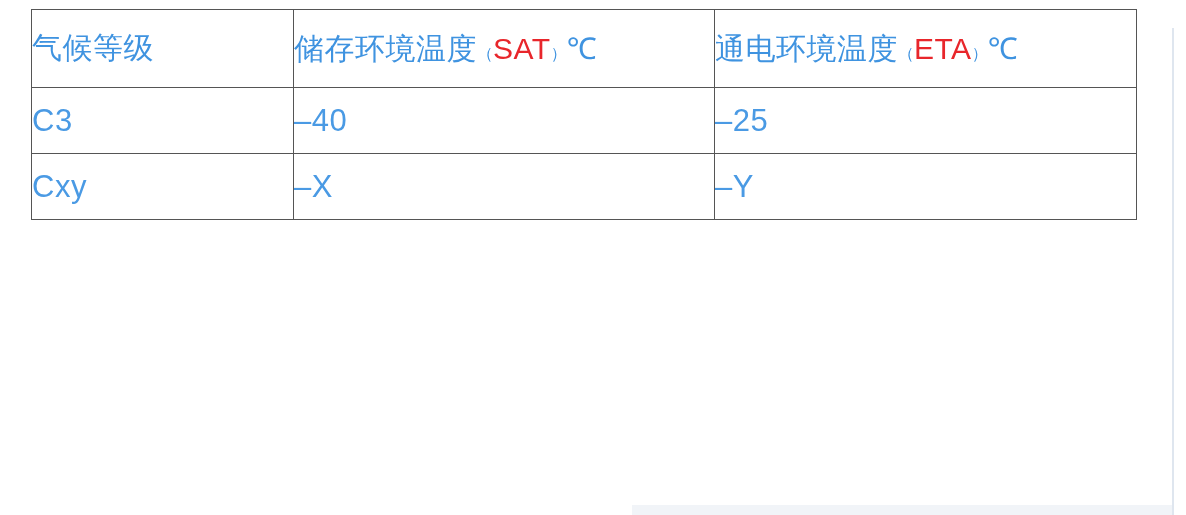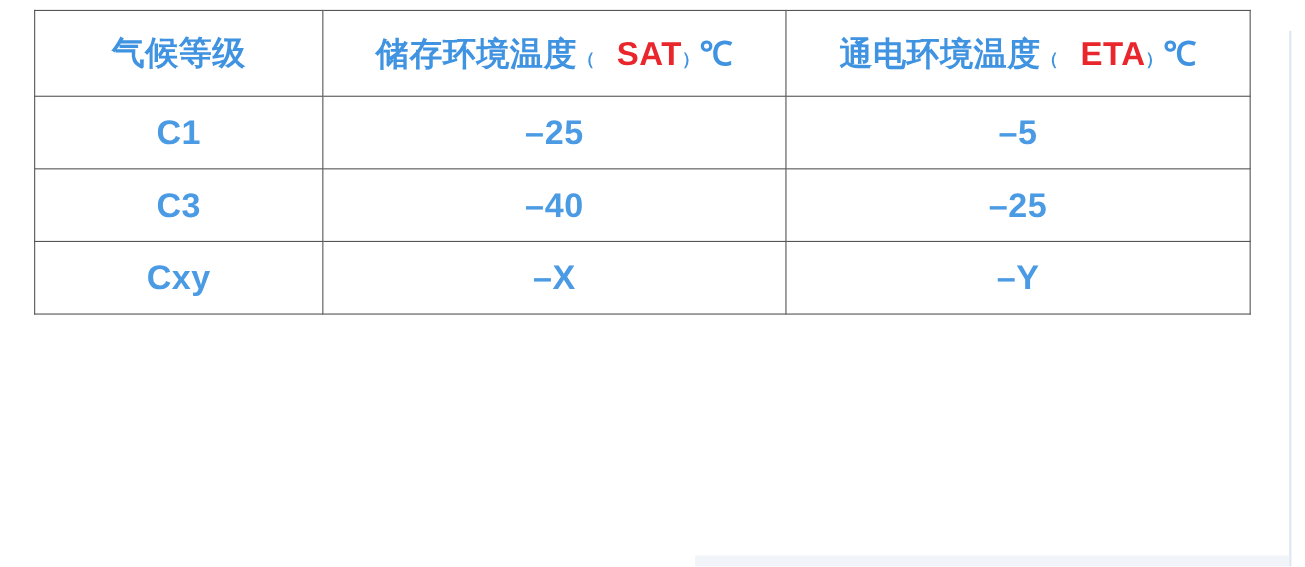--- a/index.html
+++ b/index.html
@@ -34,45 +34,44 @@
 
   table.climate-table {
     border-collapse: collapse;
     width: 1105px;
     table-layout: fixed;
   }
 
   table.climate-table td,
   table.climate-table th {
     border: 1px solid #555555;
-    text-align: center;
+    text-align: left;
     vertical-align: middle;
     color: #3f93e0;
-    font-weight: bold;
+    font-weight: normal;
     padding: 0;
   }
 
   
   col.c-grade { width: 262px; }
   col.c-sat   { width: 421px; }
   col.c-eta   { width: 422px; }
 
   thead tr { height: 78px; }
   tbody tr { height: 66px; }
 
   .hdr-text {
     font-size: 30px;
     letter-spacing: 0.5px;
     color: #3f93e0;
     display: inline;
   }
   .hdr-red {
     color: #e8262b;
     display: inline;
-    margin-left: 20px;
   }
   .hdr-paren {
     color: #3f93e0;
     display: inline;
   }
 
   .cell-text {
     font-size: 31px;
     color: #4a9ae4;
     letter-spacing: 0.5px;
@@ -118,25 +117,20 @@
           <th>
             <span class="hdr-text">储存环境温度</span><span class="hdr-paren">（</span><span class="hdr-text hdr-red">SAT</span><span class="hdr-paren">）</span><span class="hdr-text">℃</span>
           </th>
           <th>
             <span class="hdr-text">通电环境温度</span><span class="hdr-paren">（</span><span class="hdr-text hdr-red">ETA</span><span class="hdr-paren">）</span><span class="hdr-text">℃</span>
           </th>
         </tr>
       </thead>
       <tbody>
         <tr>
-          <td><span class="cell-text">C1</span></td>
-          <td><span class="cell-text">–25</span></td>
-          <td><span class="cell-text">–5</span></td>
-        </tr>
-        <tr>
           <td><span class="cell-text">C3</span></td>
           <td><span class="cell-text">–40</span></td>
           <td><span class="cell-text">–25</span></td>
         </tr>
         <tr>
           <td><span class="cell-text">Cxy</span></td>
           <td><span class="cell-text">–X</span></td>
           <td><span class="cell-text">–Y</span></td>
         </tr>
       </tbody>

